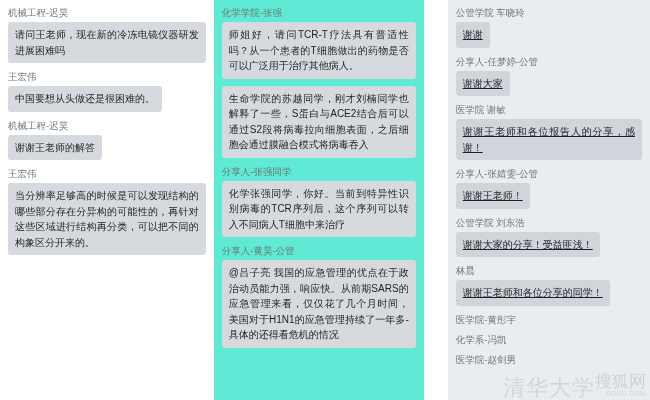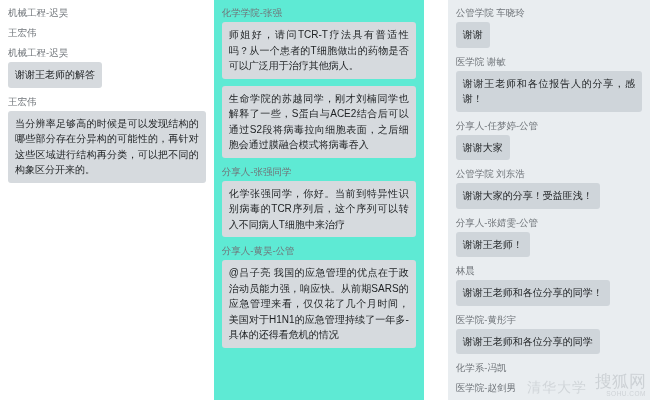--- a/index.html
+++ b/index.html
@@ -51,41 +51,42 @@
     font-size: 10px;
     line-height: 15.5px;
     color: #1c1f21;
     max-width: 100%;
     box-sizing: border-box;
     word-wrap: break-word;
     text-align: justify;
   }
   .col-3 .bubble {
     background: #cfd5da;
+    text-decoration: underline;
   }
   .bubble.full { display: block; }
   
   .watermark {
     position: absolute;
     right: 4px;
     bottom: 2px;
     display: flex;
     align-items: flex-end;
     opacity: 0.30;
     pointer-events: none;
   }
   .wm-cn {
     font-family: "Liberation Serif", serif;
-    font-size: 14px;
+    font-size: 22px;
     color: #9aa0a5;
     letter-spacing: 1px;
     line-height: 20px;
   }
   .wm-block {
-    margin-left: 8px;
+    margin-left: 0;
     text-align: right;
   }
   .wm-big {
     font-family: "Liberation Serif", serif;
     font-size: 17px;
     color: #8d9399;
     line-height: 17px;
     letter-spacing: 0px;
   }
   .wm-small {
@@ -96,23 +97,25 @@
   }
 </style>
 </head>
 <body>
 
 <div id="app">
 
   <div class="column col-1">
     <div class="msg">
       <div class="msg-name">机械工程-迟昊</div>
+      <div class="bubble full">请问王老师，现在新的冷冻电镜仪器研发进展困难吗</div>
     </div>
     <div class="msg">
       <div class="msg-name">王宏伟</div>
+      <div class="bubble">中国要想从头做还是很困难的。</div>
     </div>
     <div class="msg">
       <div class="msg-name">机械工程-迟昊</div>
       <div class="bubble">谢谢王老师的解答</div>
     </div>
     <div class="msg">
       <div class="msg-name">王宏伟</div>
       <div class="bubble full">当分辨率足够高的时候是可以发现结构的哪些部分存在分异构的可能性的，再针对这些区域进行结构再分类，可以把不同的构象区分开来的。</div>
     </div>
 
@@ -135,42 +138,41 @@
       <div class="bubble full">@吕子亮 我国的应急管理的优点在于政治动员能力强，响应快。从前期SARS的应急管理来看，仅仅花了几个月时间，美国对于H1N1的应急管理持续了一年多-具体的还得看危机的情况</div>
     </div>
   </div>
 
   <div class="column col-3">
     <div class="msg">
       <div class="msg-name">公管学院 车晓玲</div>
       <div class="bubble">谢谢</div>
     </div>
     <div class="msg">
+      <div class="msg-name">分享人-任梦婷-公管</div>
+      <div class="bubble">谢谢大家</div>
+    </div>
+    <div class="msg">
       <div class="msg-name">医学院 谢敏</div>
       <div class="bubble">谢谢王老师和各位报告人的分享，感谢！</div>
     </div>
     <div class="msg">
-      <div class="msg-name">分享人-任梦婷-公管</div>
-      <div class="bubble">谢谢大家</div>
+      <div class="msg-name">分享人-张婧雯-公管</div>
+      <div class="bubble">谢谢王老师！</div>
     </div>
     <div class="msg">
       <div class="msg-name">公管学院 刘东浩</div>
       <div class="bubble">谢谢大家的分享！受益匪浅！</div>
-    </div>
-    <div class="msg">
-      <div class="msg-name">分享人-张婧雯-公管</div>
-      <div class="bubble">谢谢王老师！</div>
     </div>
     <div class="msg">
       <div class="msg-name">林晨</div>
       <div class="bubble">谢谢王老师和各位分享的同学！</div>
     </div>
     <div class="msg">
       <div class="msg-name">医学院-黄彤宇</div>
-      <div class="bubble">谢谢王老师和各位分享的同学</div>
     </div>
     <div class="msg">
       <div class="msg-name">化学系-冯凯</div>
     </div>
     <div class="msg">
       <div class="msg-name">医学院-赵剑男</div>
 
     </div>
   </div>
 

